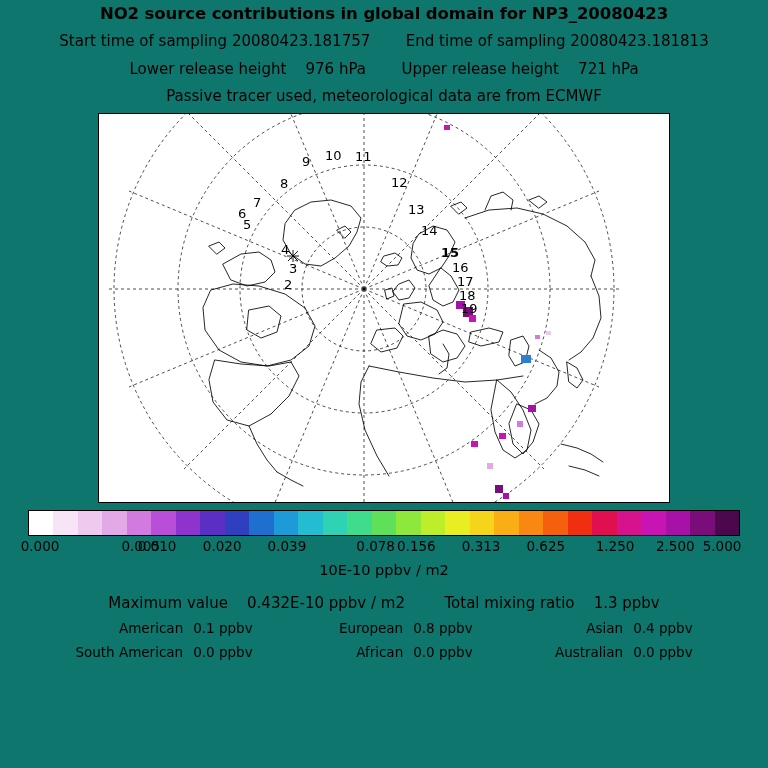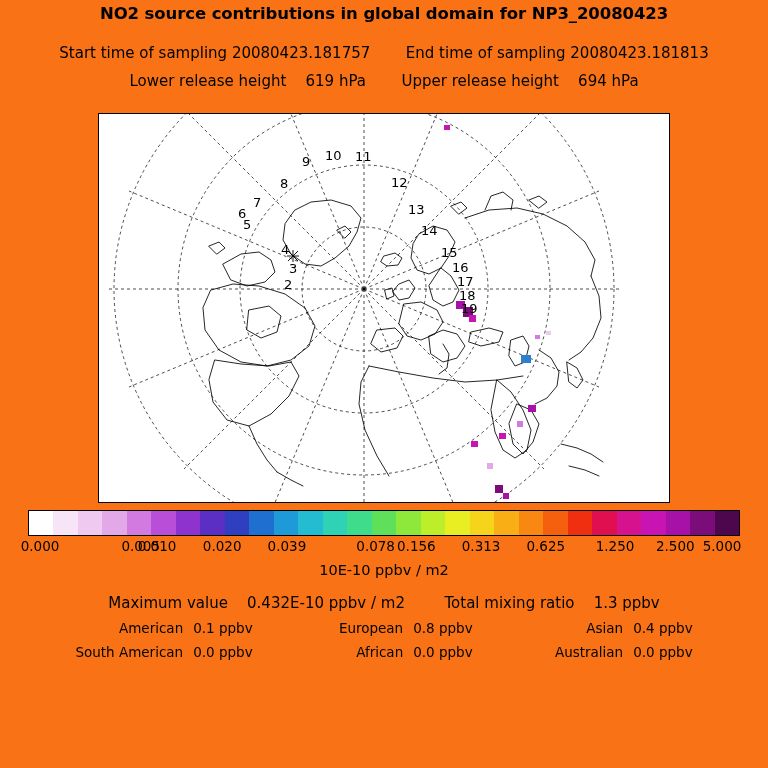--- a/index.html
+++ b/index.html
@@ -4,40 +4,39 @@
 <style>
   html, body {
     margin: 0;
     padding: 0;
     background: #ffffff;
   }
   #page {
     position: relative;
     width: 768px;
     height: 768px;
-    background: #f97316;
+    background: #0f766e;
     font-family: "DejaVu Sans", sans-serif;
     color: #000000;
     overflow: hidden;
   }
   .title {
     position: absolute;
     left: 0; right: 0;
     top: 4px;
     text-align: center;
     font-size: 16.5px;
     font-weight: bold;
     letter-spacing: -0.1px;
   }
   .hdr-line {
     position: absolute;
     left: 0; right: 0;
     text-align: center;
     font-size: 15px;
-    margin-top: 12px;
   }
   .hdr-line span.gap {
     display: inline-block;
     width: 26px;
   }
   #hdr1 { top: 32px; }
   #hdr2 { top: 60px; }
   #hdr3 { top: 87px; }
 
   
@@ -129,27 +128,28 @@
     <span>20080423.181757</span>
     <span class="gap"></span>
     <span>End time of sampling</span>
     <span> </span>
     <span>20080423.181813</span>
   </div>
 
   <div class="hdr-line" id="hdr2">
     <span>Lower release height</span>
     <span>&nbsp;&nbsp;</span>
-    <span>619 hPa</span>
+    <span>976 hPa</span>
     <span class="gap"></span>
     <span>Upper release height</span>
     <span>&nbsp;&nbsp;</span>
-    <span>694 hPa</span>
-  </div>
-
+    <span>721 hPa</span>
+  </div>
+
+  <div class="hdr-line" id="hdr3">Passive tracer used, meteorological data are from ECMWF</div>
 
   <div id="map-frame">
     <svg id="map-svg" width="570" height="388" viewBox="0 0 570 388">
       <defs>
         <clipPath id="frameclip">
             <rect x="0" y="0" width="570" height="388"></rect>
           </clipPath>
       </defs>
       <g clip-path="url(#frameclip)">
 
@@ -270,21 +270,21 @@
       <span class="lbl" style="left:144px;  top:103px;">5</span>
       <span class="lbl" style="left:139px;  top:92px;">6</span>
       <span class="lbl" style="left:154px;  top:81px;">7</span>
       <span class="lbl" style="left:181px;  top:62px;">8</span>
       <span class="lbl" style="left:203px;  top:40px;">9</span>
       <span class="lbl" style="left:226px;  top:34px;">10</span>
       <span class="lbl" style="left:256px;  top:35px;">11</span>
       <span class="lbl" style="left:292px;  top:61px;">12</span>
       <span class="lbl" style="left:309px;  top:88px;">13</span>
       <span class="lbl" style="left:322px;  top:109px;">14</span>
-      <span class="lbl" style="left:342px;  top:131px;">15</span>
+      <span class="lbl" style="left:342px;  top:131px;font-weight:bold;">15</span>
       <span class="lbl" style="left:353px;  top:146px;">16</span>
       <span class="lbl" style="left:358px;  top:160px;">17</span>
       <span class="lbl" style="left:360px;  top:174px;">18</span>
       <span class="lbl" style="left:362px;  top:187px;">19</span>
     </div>
   </div>
 
   <div id="cbar">
       <div style="background: rgb(255, 255, 255);"></div>
       <div style="background: rgb(247, 228, 247);"></div>

